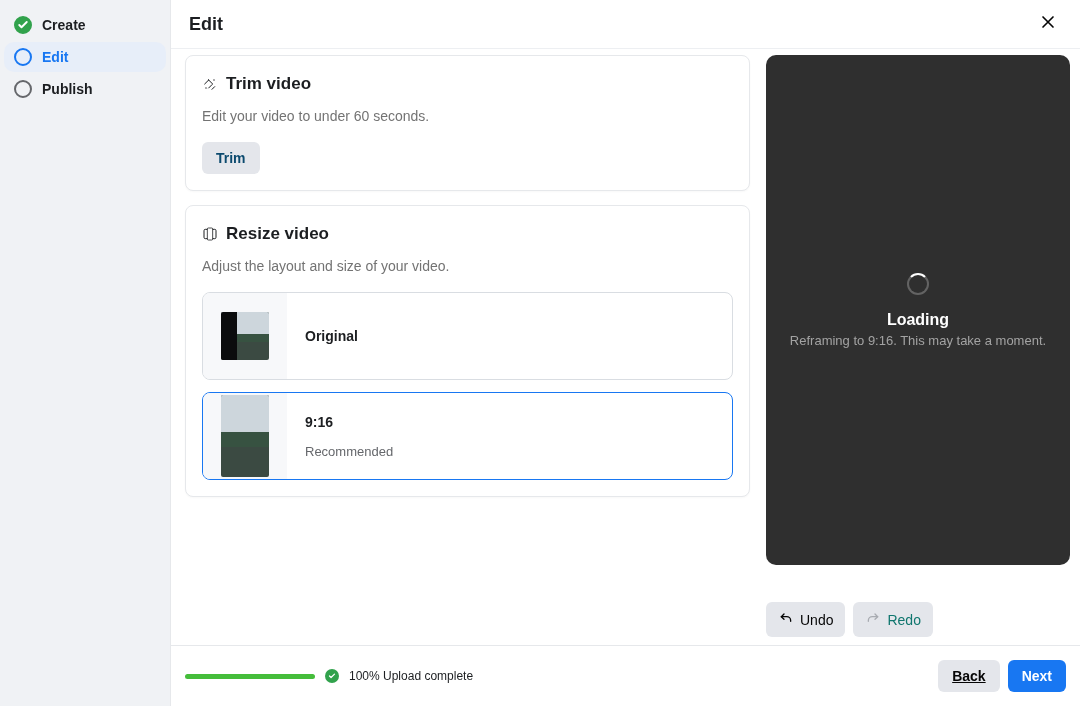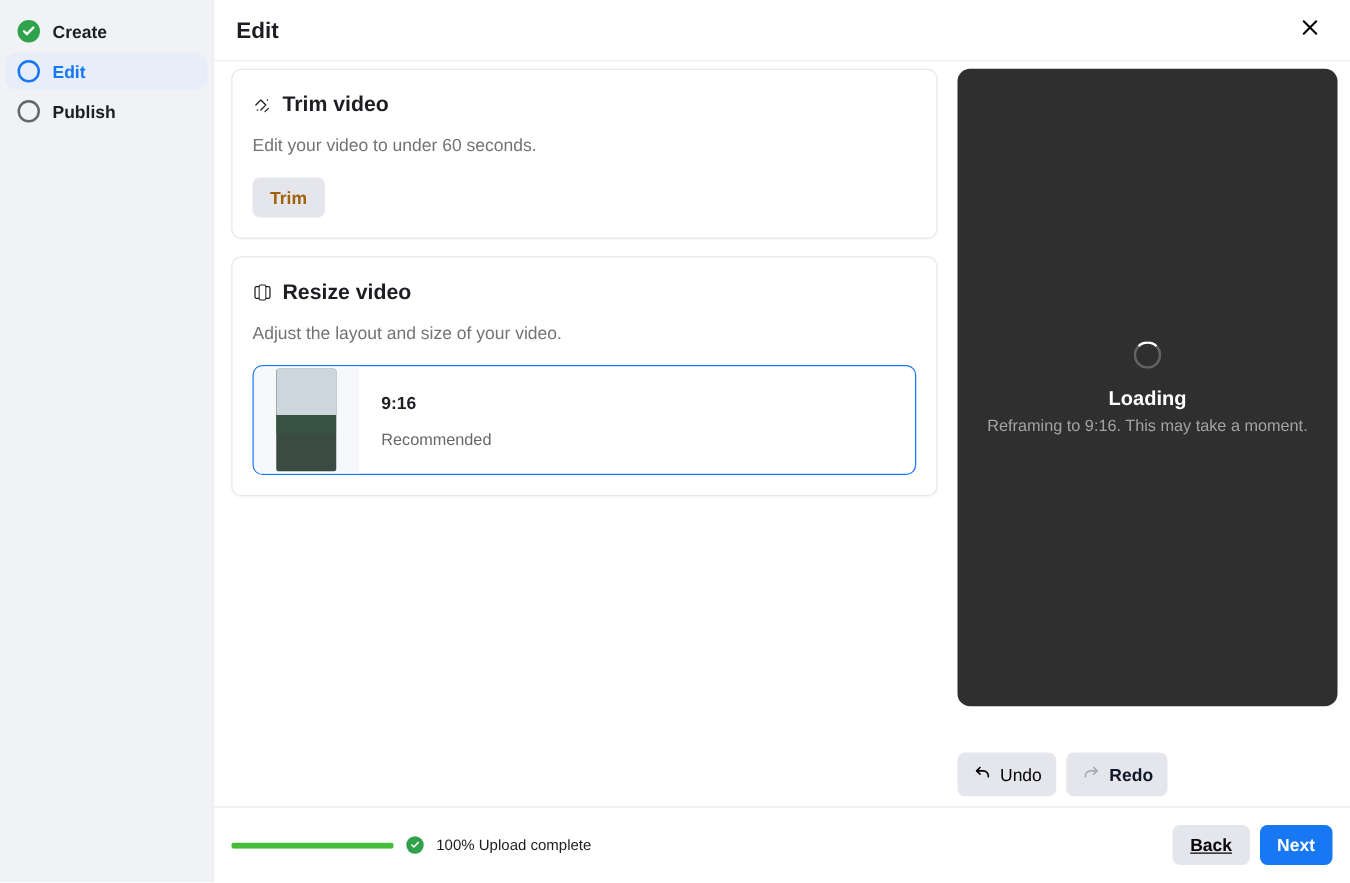--- a/index.html
+++ b/index.html
@@ -45,21 +45,21 @@
     }
     .card-header { display: flex; align-items: center; gap: 8px; margin-bottom: 14px; }
     .card-header .icon { width: 16px; height: 16px; display: flex; align-items: center; justify-content: center; }
     .card-title { font-size: 17px; font-weight: 700; }
     .card-desc { font-size: 14px; color: #737373; margin-bottom: 18px; }
     .btn {
       display: inline-flex; align-items: center; justify-content: center;
       font-size: 14px; font-weight: 600; border-radius: 6px; cursor: pointer;
       border: none; padding: 8px 14px;
     }
-    .btn-secondary { background: #e4e6eb; color: #a16207; text-align: center; }
+    .btn-secondary { background: #e4e6eb; color: #0c4a6e; text-align: center; }
     .btn-primary { background: #1877f2; color: #fff; }
     .resize-option {
       display: flex; align-items: center; border: 1px solid #d9dde2;
       border-radius: 8px; overflow: hidden; cursor: pointer; margin-bottom: 12px;
       min-height: 88px;
     }
     .resize-option:last-child { margin-bottom: 0; }
     .resize-option.selected { border: 1.5px solid #1877f2; }
     .thumb-wrap {
       width: 84px; height: 86px; background: #f7f8fa; display: flex;
@@ -89,21 +89,21 @@
     @keyframes spin { to { transform: rotate(360deg); } }
     .loading-title { font-size: 16px; font-weight: 700; margin-bottom: 4px; }
     .loading-sub { font-size: 13px; color: #a3a3a3; }
     .undo-redo { display: flex; gap: 8px; margin-top: 10px; }
     .action-btn {
       display: inline-flex; align-items: center; gap: 6px;
       background: #e4e6eb; color: #050505;
       border: none; border-radius: 6px; padding: 8px 12px;
       font-size: 14px; font-weight: 500; cursor: pointer;
     }
-    .action-btn:disabled { color: #0f172a; cursor: default; font-weight: bold; }
+    .action-btn:disabled { color: #0f766e; cursor: default; }
     .action-btn svg { width: 16px; height: 16px; }
     .footer {
       border-top: 1px solid #e6e8eb; padding: 14px 14px;
       display: flex; align-items: center; justify-content: space-between;
     }
     .upload-status { display: flex; align-items: center; gap: 10px; }
     .progress-track { width: 130px; height: 5px; background: #d9dde2; border-radius: 3px; overflow: hidden; }
     .progress-fill { height: 100%; background: #45bd3b; width: 100%; }
     .upload-check { width: 14px; height: 14px; border-radius: 50%; background: #31a24c; display: flex; align-items: center; justify-content: center; }
     .upload-check svg { width: 10px; height: 10px; }
@@ -168,20 +168,32 @@
             <span class="icon">
               <svg viewBox="0 0 24 24" fill="none">
                   <rect x="3" y="5" width="18" height="14" rx="2" stroke="#1c1e21" stroke-width="1.5"></rect>
                   <rect x="8" y="3" width="8" height="18" rx="1.5" stroke="#1c1e21" stroke-width="1.2" fill="#fff"></rect>
                 </svg>
             </span>
             <div class="card-title">Resize video</div>
           </div>
           <p class="card-desc">Adjust the layout and size of your video.</p>
 
+          <div class="resize-option">
+            <div class="thumb-wrap">
+              <div class="thumb original-thumb">
+                <div class="sky"></div>
+                  <div class="mid"></div>
+                  <div class="side"></div>
+              </div>
+            </div>
+            <div class="option-text">
+              <div class="option-title">Original</div>
+            </div>
+          </div>
 
           <div class="resize-option selected">
             <div class="thumb-wrap">
               <div class="thumb portrait-thumb">
                 <div class="sky"></div>
                   <div class="mid"></div>
               </div>
             </div>
             <div class="option-text">
               <div class="option-title">9:16</div>

